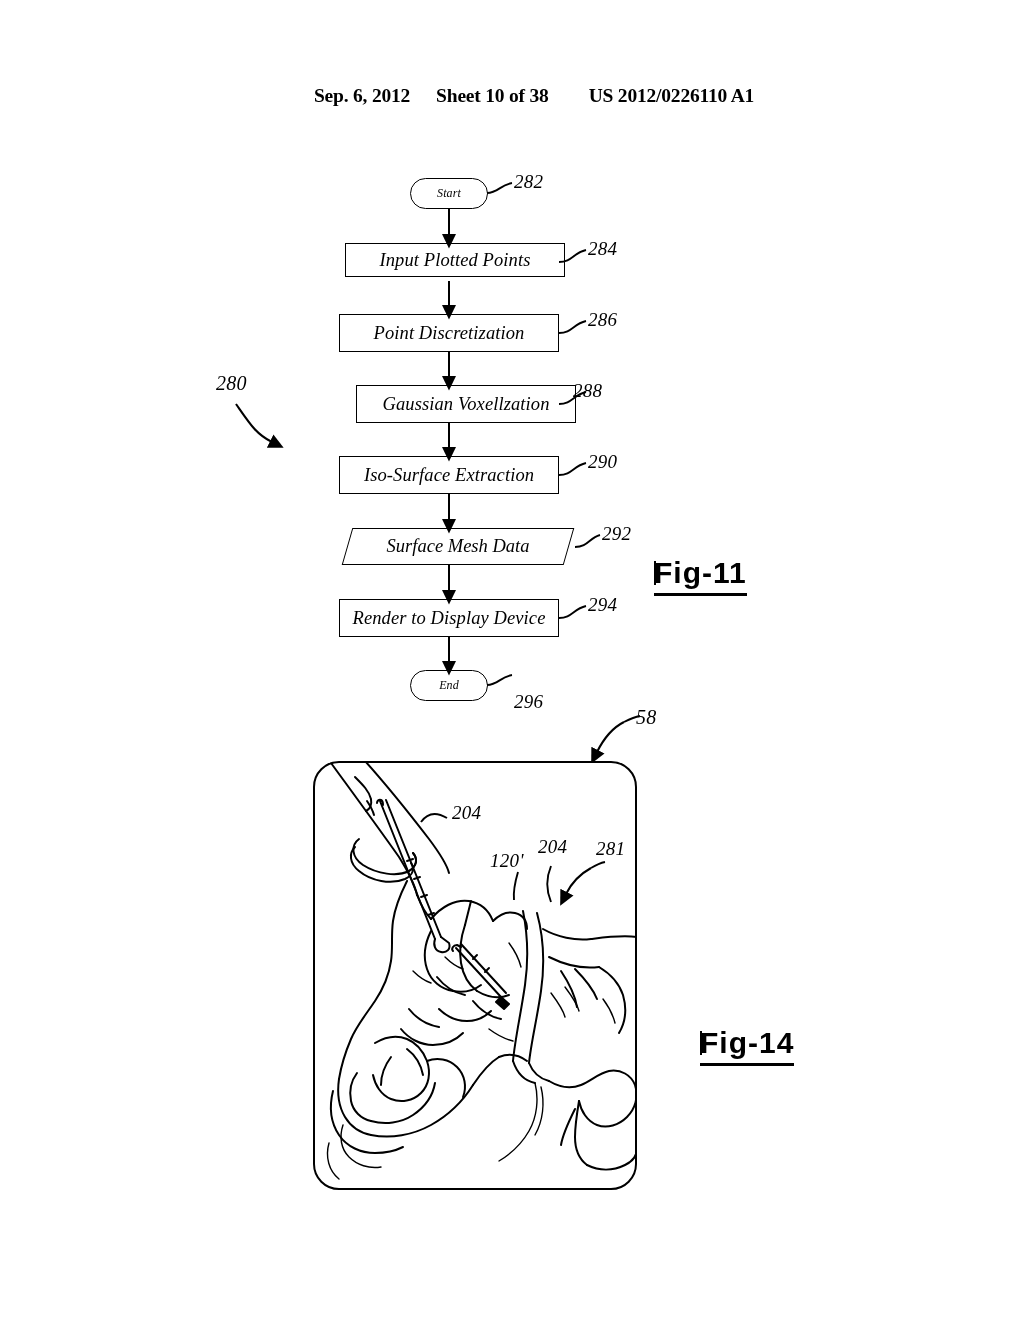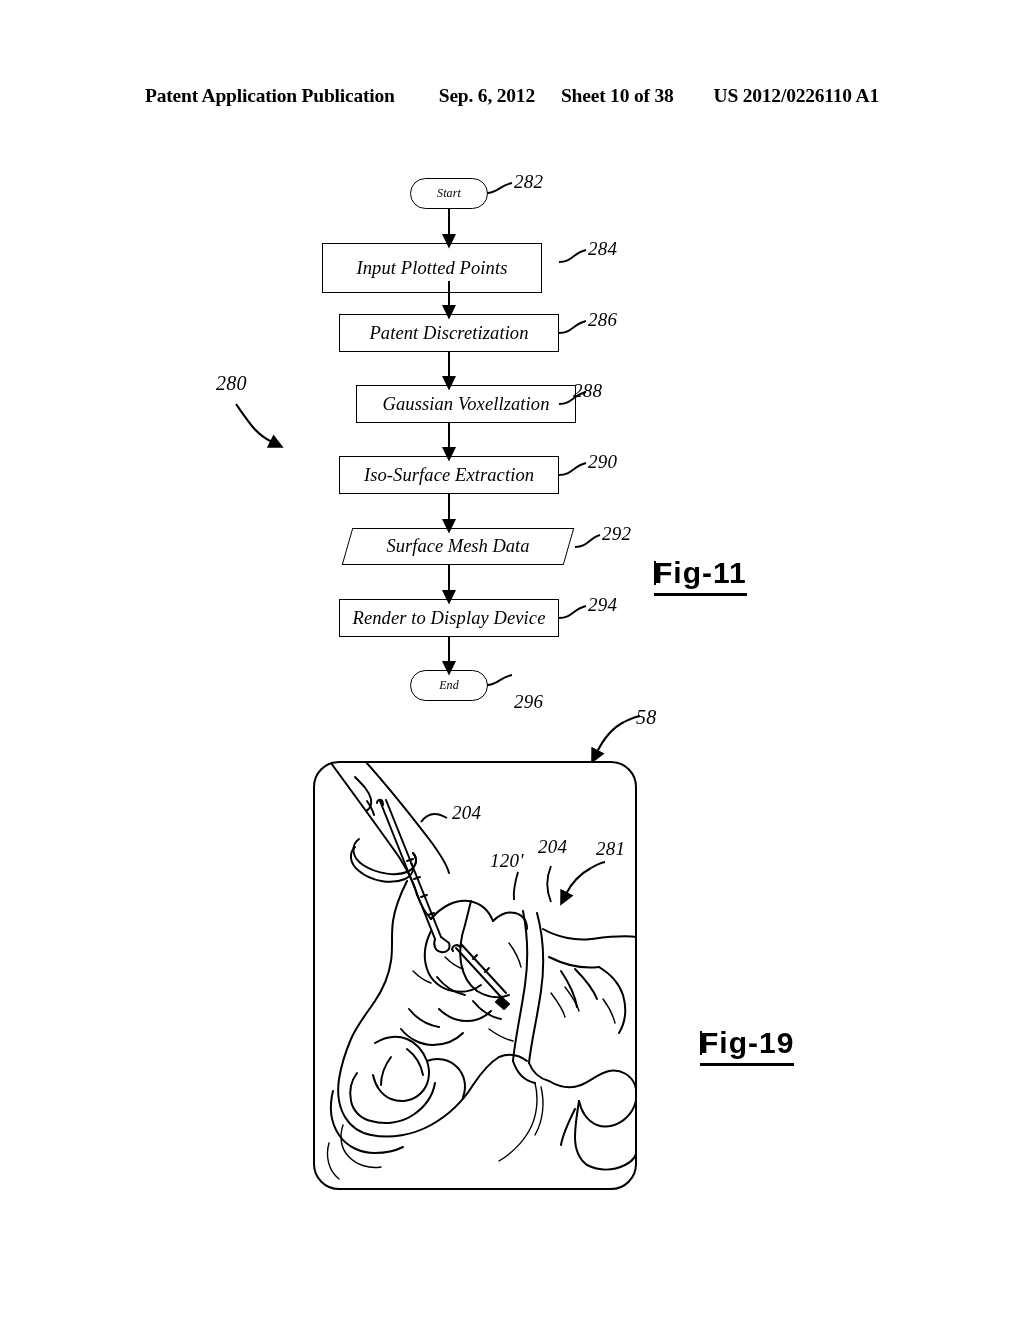--- a/index.html
+++ b/index.html
@@ -147,39 +147,38 @@
     width: 324px;
     height: 429px;
     overflow: hidden;
     border-radius: 26px;
   }
 </style>
 </head>
 <body>
 
 <div id="page-header">
-  <span class="hdr-item">Patent Application Publication</span>
   <span class="gap-wide"></span>
   <span class="hdr-item">Sep. 6, 2012</span>
   <span class="gap-mid"></span>
   <span class="hdr-item">Sheet 10 of 38</span>
   <span class="gap-big"></span>
   <span class="hdr-item">US 2012/0226110 A1</span>
 </div>
 
 <div class="node terminator" style="left:410px; top:178px; width:78px; height:31px;">
   <span>Start</span>
 </div>
 
-<div class="node" style="left:322px; top:243px; width:220px; height:50px;">
+<div class="node" style="left:345px; top:243px; width:220px; height:34px;">
   <span>Input Plotted Points</span>
 </div>
 
 <div class="node" style="left:339px; top:314px; width:220px; height:38px;">
-  <span>Patent Discretization</span>
+  <span>Point Discretization</span>
 </div>
 
 <div class="node" style="left:356px; top:385px; width:220px; height:38px;align-items:center;">
   <span>Gaussian Voxellzation</span>
 </div>
 
 <div class="node" style="left:339px; top:456px; width:220px; height:38px;">
   <span>Iso-Surface Extraction</span>
 </div>
 
@@ -370,14 +369,14 @@
   <path d="M591,868 C596,865 600,863 605,862" stroke="#000" stroke-width="1.9" fill="none"></path>
 </svg>
 
 <div class="ref" style="left:452px; top:802px;">204</div>
 <div class="ref" style="left:490px; top:850px;">120'</div>
 <div class="ref" style="left:538px; top:836px;">204</div>
 <div class="ref" style="left:596px; top:838px;">281</div>
 <div class="ref" style="left:636px; top:706px; font-size:20px;">58</div>
 
 <div class="fig-caption" style="left:700px; top:1026px;">
-  <span class="barprefix"></span><span>Fig-19</span>
+  <span class="barprefix"></span><span>Fig-14</span>
 </div>
 
 </body></html>

